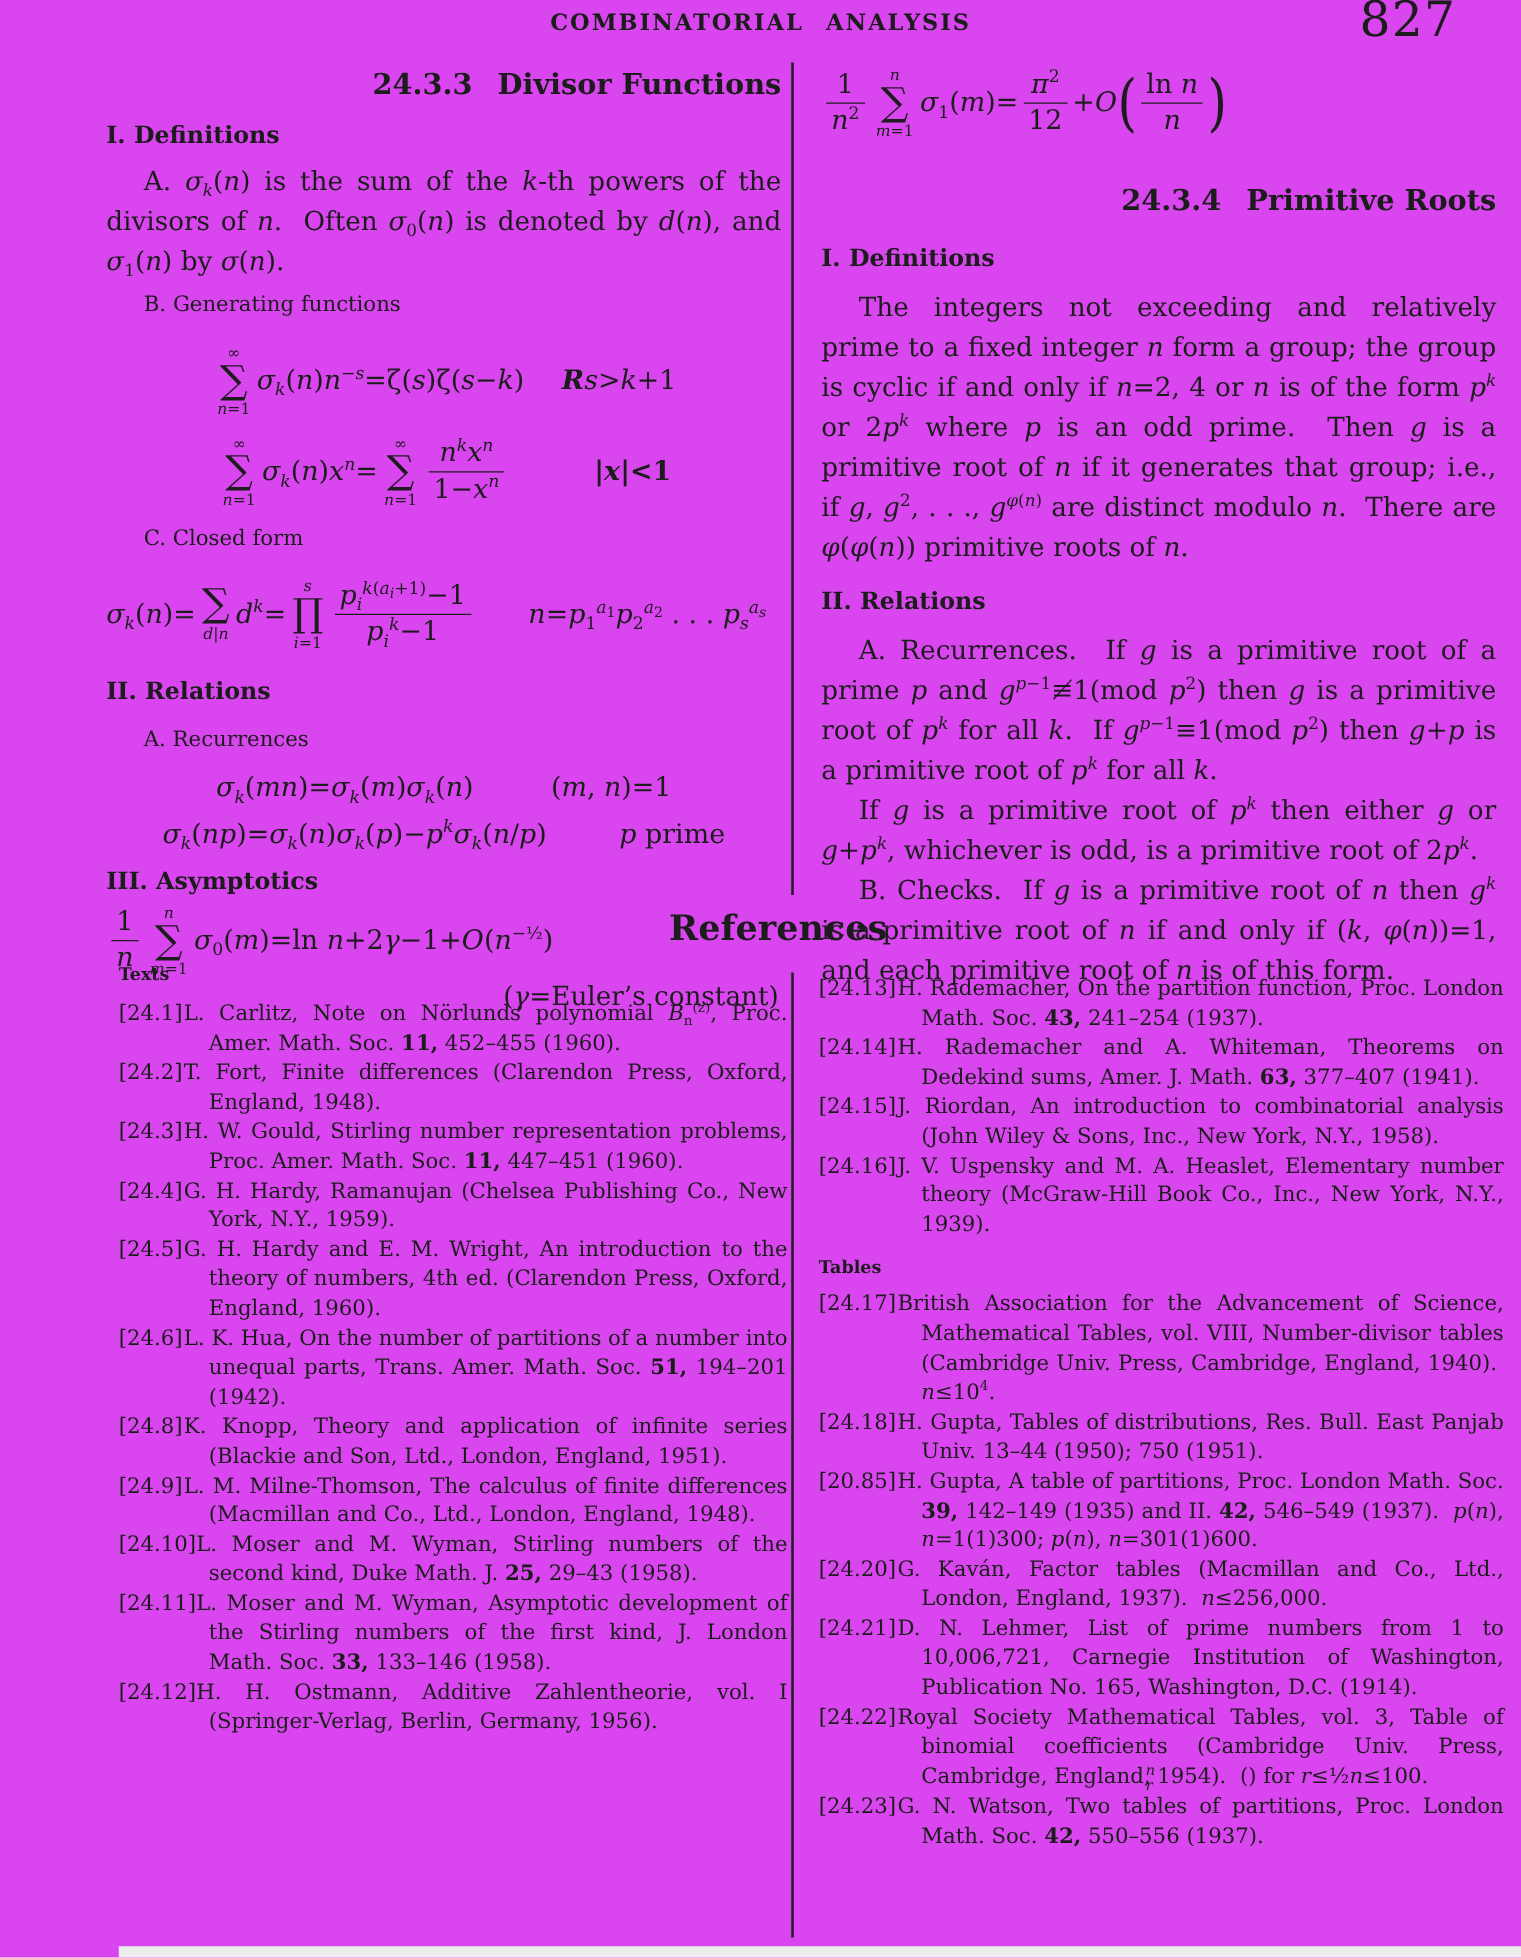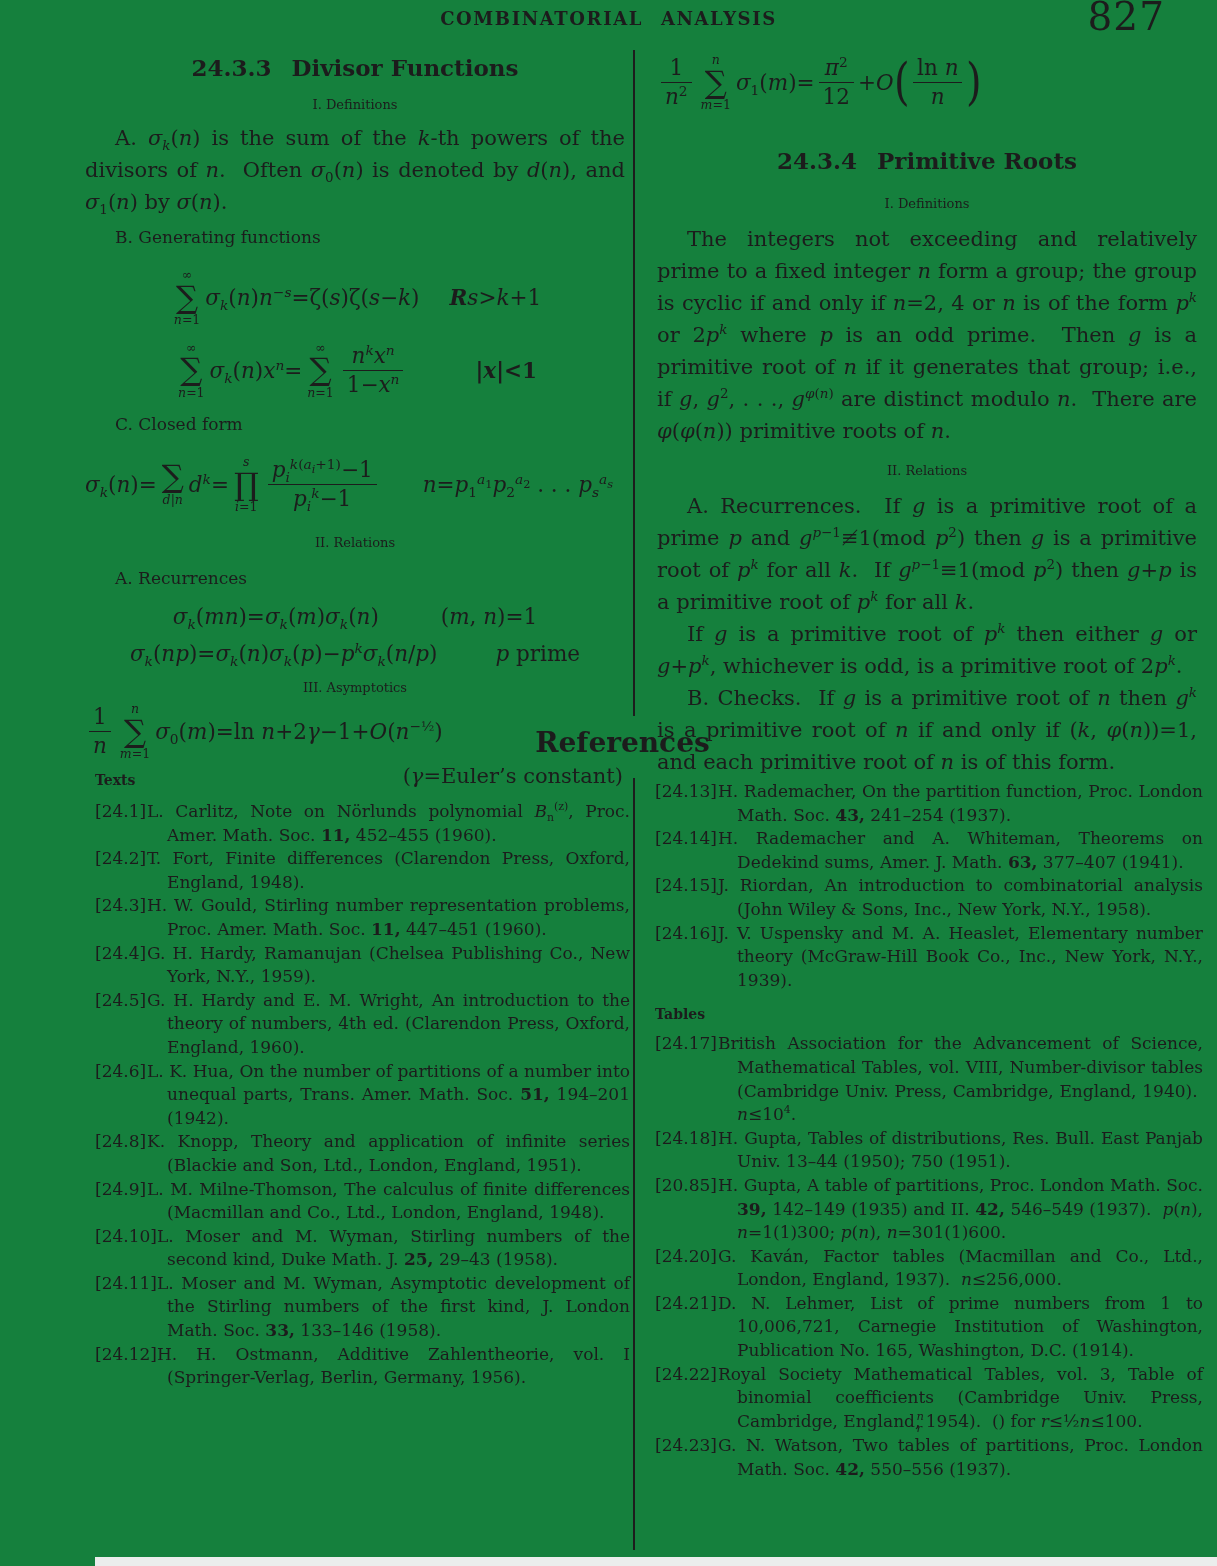--- a/index.html
+++ b/index.html
@@ -1,31 +1,31 @@
 <!DOCTYPE html>
 <html><head>
 <meta charset="utf-8">
 <style>
   html,body{margin:0;padding:0;background:#ffffff;}
-  .page{position:relative;width:1217px;height:1566px;background:#15803d;color:#1c1c1c;
+  .page{position:relative;width:1217px;height:1566px;background:#d946ef;color:#1c1c1c;
         font-family:"DejaVu Serif","DejaVu Sans",serif;overflow:hidden;}
   
   .runhead{position:absolute;top:8px;left:0;width:100%;text-align:center;
            font-size:18px;font-weight:700;letter-spacing:1.6px;word-spacing:10px;}
   .pagenum{position:absolute;top:-6px;right:52px;font-size:39px;font-weight:400;letter-spacing:1px;}
   
   .vrule{position:absolute;width:2px;background:#1d1d1d;}
   #vrule-top{left:633px;top:50px;height:666px;}
   #vrule-refs{left:633px;top:778px;height:772px;}
   
   .colL{position:absolute;left:85px;top:44px;width:540px;}
   .colR{position:absolute;left:657px;top:40px;width:540px;}
-  .sechead{text-align:center;font-size:23px;font-weight:700;margin:0;}
+  .sechead{text-align:right;font-size:23px;font-weight:700;margin:0;}
   .sechead .num{margin-right:20px;}
-  .subhead{text-align:center;font-size:13px;font-weight:400;margin:0;}
+  .subhead{font-size:19px;font-weight:700;margin:0;}
   .para{font-size:21px;line-height:32px;text-align:justify;text-indent:30px;margin:0;}
   .line{font-size:17px;line-height:32px;text-indent:30px;margin:0;}
   
   .eq{display:flex;align-items:center;justify-content:center;font-size:21.5px;}
   .eq.eq-left{justify-content:flex-start;}
   .eq .t{white-space:nowrap;}
   .sm{display:inline-flex;flex-direction:column;align-items:center;line-height:1;margin:0 5px;}
   .sm .l{font-size:12.5px;line-height:1.25;}
   .sm .o{font-size:31px;line-height:.95;}
   .fr{display:inline-flex;flex-direction:column;text-align:center;line-height:1.3;margin:0 4px;}

